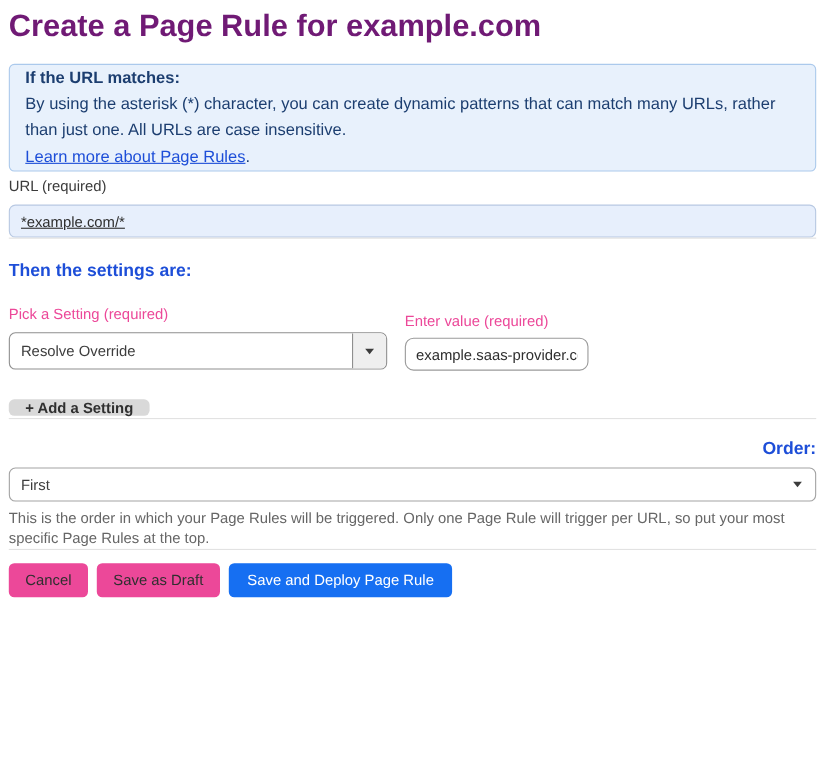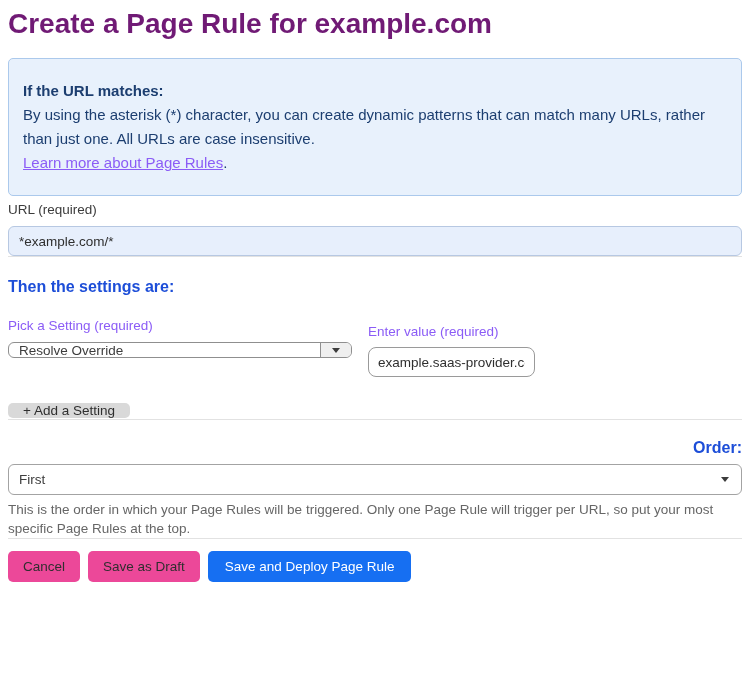--- a/index.html
+++ b/index.html
@@ -17,28 +17,28 @@
     line-height: 25px;
     font-weight: 700;
     color: #701a75;
   }
 
   .info-box {
     margin-top: 22px;
     background: #e8f1fc;
     border: 1px solid #abc9ec;
     border-radius: 5px;
-    padding: 20px 14px;
+    padding: 0 14px;
     color: #1c3e70;
     font-size: 15px;
     line-height: 24px;
   }
   .info-box .info-heading { font-weight: 700; }
   .info-box a.info-link {
-    color: #8b5cf6;
+    color: #1d4ed8;
     text-decoration: underline;
     cursor: pointer;
   }
 
   .field-label {
     margin-top: 6px;
     font-size: 13.5px;
     line-height: 16px;
     color: #3b3b3b;
   }
@@ -49,20 +49,21 @@
     width: 100%;
     height: 30px;
     background: #e7effc;
     border: 1px solid #b7c8e2;
     border-radius: 6px;
     padding: 0 10px;
     font-family: "Liberation Sans", sans-serif;
     font-size: 13.5px;
     color: #2f2f2f;
     outline: none;
+    text-decoration: underline;
   }
 
   hr.divider {
     border: none;
     border-top: 1px solid #e2e2e2;
     margin: 0;
   }
   .hr-1 { margin-top: 37px; }
   .hr-2 { margin-top: 17px; }
   .hr-3 { margin-top: 17px; }
@@ -78,25 +79,25 @@
   .heading-order { margin-top: 19px; text-align: right; }
 
   .settings-row {
     margin-top: 22px;
     display: flex;
     align-items: flex-start;
     gap: 16px;
   }
   .col-setting { width: 344px; }
   .col-value { width: 167px; margin-top: 6px; }
-  .col-label { font-size: 13.5px; line-height: 16px; color: #8b5cf6; }
+  .col-label { font-size: 13.5px; line-height: 16px; color: #ec4899; }
 
   .select-box {
     margin-top: 8px;
-    height: 16px;
+    height: 34px;
     background: #fff;
     border: 1px solid #8f8f8f;
     border-radius: 6px;
     display: flex;
     align-items: stretch;
     cursor: pointer;
     overflow: hidden;
   }
   .select-box .select-text {
     flex: 1;
@@ -142,20 +143,21 @@
     margin-top: 26px;
     height: 15px;
     background: #d9d9d9;
     border: none;
     border-radius: 5px;
     padding: 0 15px;
     font-family: "Liberation Sans", sans-serif;
     font-size: 13.5px;
     color: #2f2f2f;
     cursor: pointer;
+    font-weight: bold;
   }
 
   .order-select {
     margin-top: 7px;
     height: 31px;
     width: 100%;
     background: #fff;
     border: 1px solid #a3a3a3;
     border-radius: 6px;
     display: flex;

